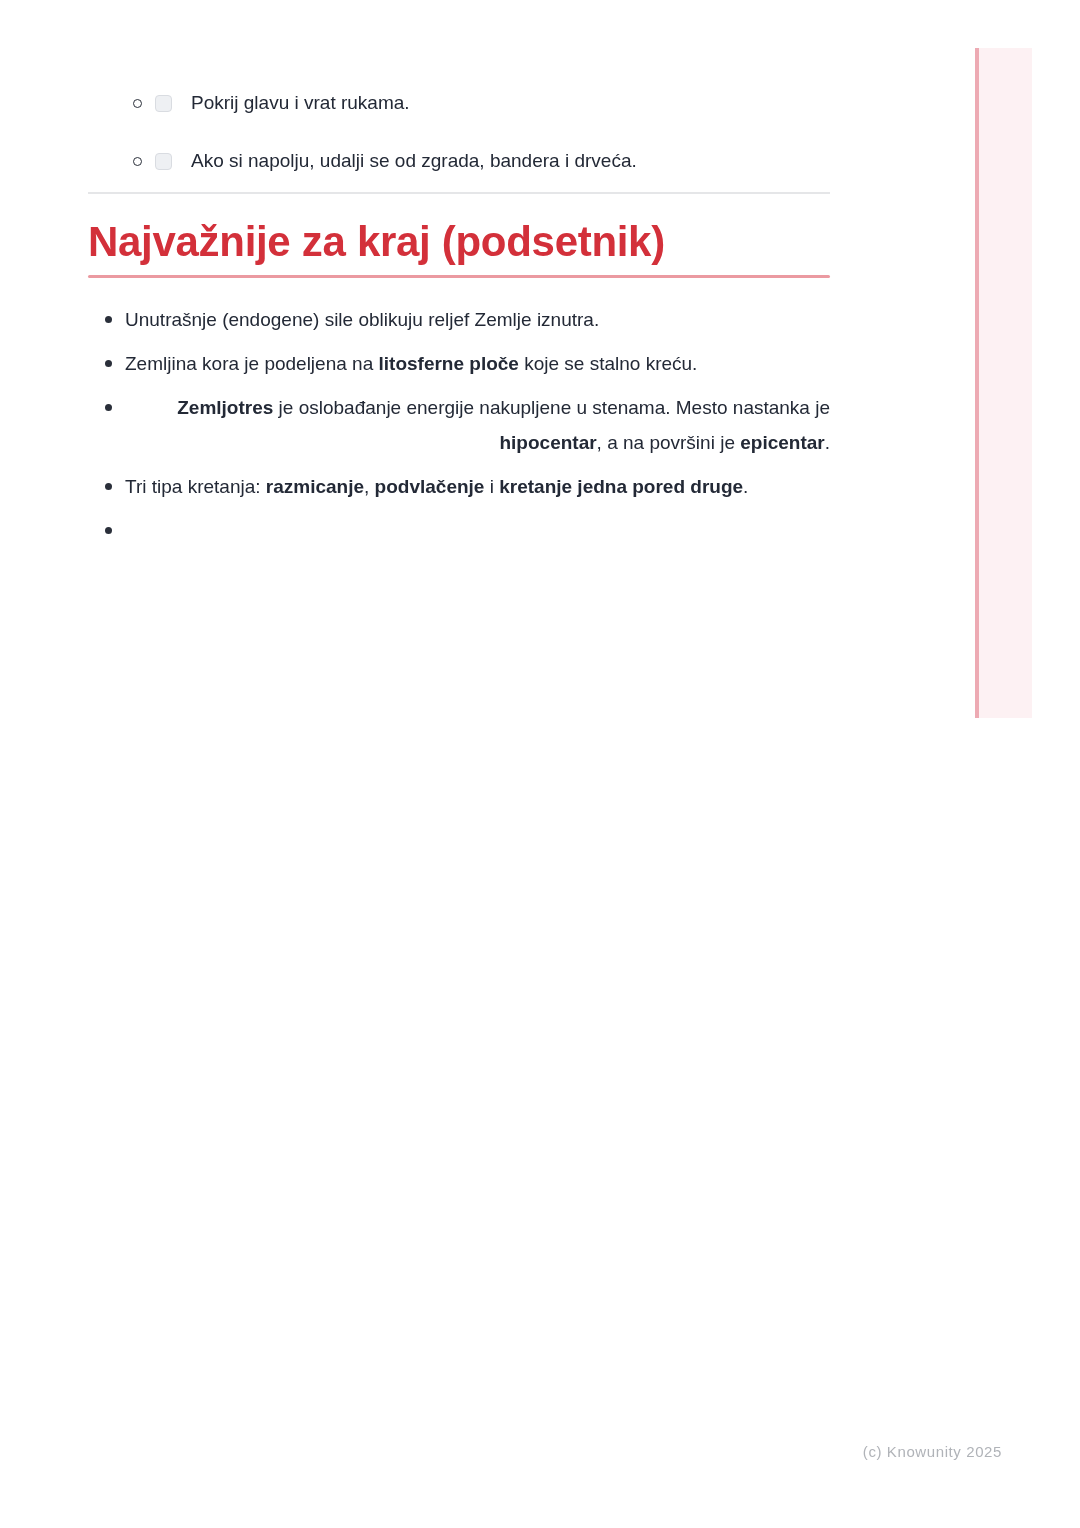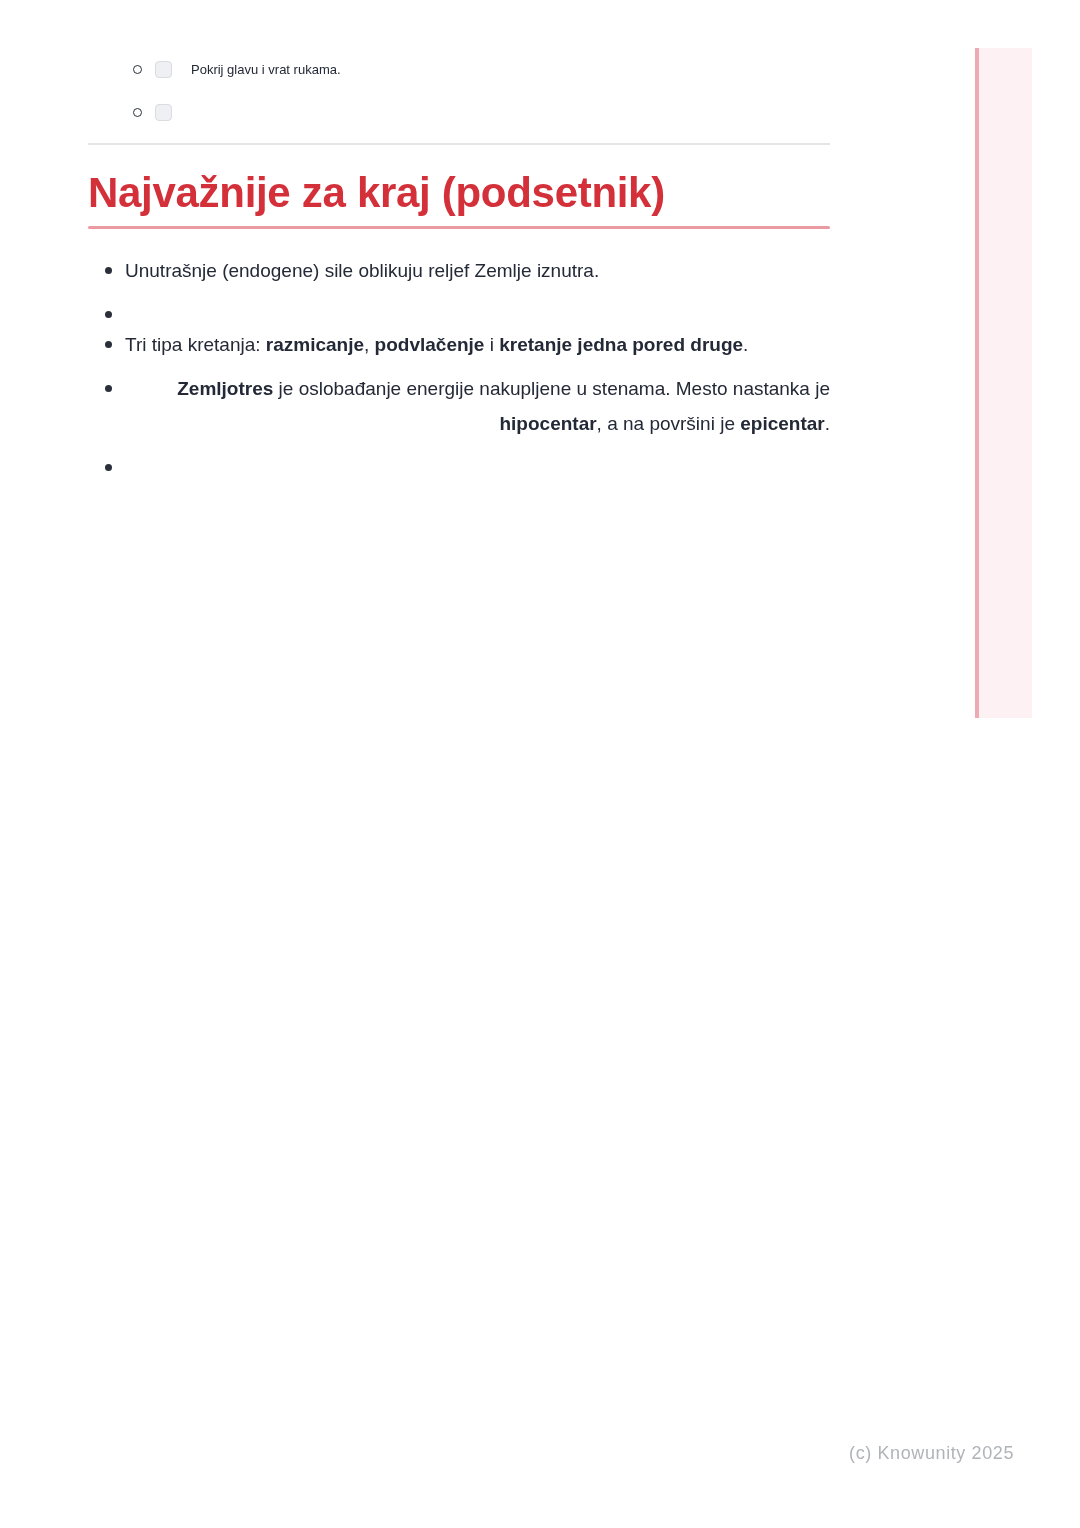--- a/index.html
+++ b/index.html
@@ -34,21 +34,22 @@
   .checklist {
     list-style: none;
     padding-top: 57px;
   }
   .checklist-item {
     display: flex;
     align-items: center;
     padding-left: 45px;
     height: 24px;
     margin-bottom: 19px;
-    font-size: 13px;
+    font-size: 19px;
+    margin-top: 34px;
   }
   .circle-marker {
     width: 9px;
     height: 9px;
     border: 1.6px solid #2a2f3a;
     border-radius: 50%;
     flex: 0 0 auto;
   }
   .checkbox {
     width: 17px;
@@ -117,63 +118,65 @@
     width: 57px;
     height: 670px;
     background: var(--strip-fill);
     border-left: 4px solid var(--strip-border);
   }
 
   
   .footer-note {
     position: absolute;
     top: 1443px;
-    right: 66px;
-    font-size: 18px;
+    right: 78px;
+    font-size: 15px;
     letter-spacing: 0.6px;
     color: var(--muted);
   }
 </style>
 </head>
 <body>
 
 <div class="content">
 
   <ul class="checklist">
     <li class="checklist-item">
       <span class="circle-marker"></span>
       <span class="checkbox"></span>
       <span class="checklist-label">Pokrij glavu i vrat rukama.</span>
     </li>
     <li class="checklist-item">
       <span class="circle-marker"></span>
       <span class="checkbox"></span>
+      <span class="checklist-label">Ako si napolju, udalji se od zgrada, bandera i drveća.</span>
     </li>
   </ul>
 
   <hr class="divider">
 
   <h1 class="section-heading">Najvažnije za kraj (podsetnik)</h1>
   <div class="heading-underline"></div>
 
   <ul class="summary-list">
     <li class="summary-item">
       <span class="dot-marker"></span>
       <span class="summary-text"><span>Unutrašnje (endogene) sile oblikuju reljef Zemlje iznutra.</span></span>
     </li>
     <li class="summary-item">
       <span class="dot-marker"></span>
+      <span class="summary-text"><span>Zemljina kora je podeljena na </span><span class="b">litosferne ploče</span><span> koje se stalno kreću.</span></span>
+    </li>
+    <li class="summary-item">
+      <span class="dot-marker"></span>
+      <span class="summary-text"><span class="b">Zemljotres</span><span> je oslobađanje energije nakupljene u stenama. Mesto nastanka je </span><span class="b">hipocentar</span><span>, a na površini je </span><span class="b">epicentar</span><span>.</span></span>
     </li>
     <li class="summary-item">
       <span class="dot-marker"></span>
       <span class="summary-text"><span>Tri tipa kretanja: </span><span class="b">razmicanje</span><span>, </span><span class="b">podvlačenje</span><span> i </span><span class="b">kretanje jedna pored druge</span><span>.</span></span>
-    </li>
-    <li class="summary-item">
-      <span class="dot-marker"></span>
-      <span class="summary-text"><span class="b">Zemljotres</span><span> je oslobađanje energije nakupljene u stenama. Mesto nastanka je </span><span class="b">hipocentar</span><span>, a na površini je </span><span class="b">epicentar</span><span>.</span></span>
     </li>
     <li class="summary-item">
       <span class="dot-marker"></span>
     </li>
   </ul>
 
 </div>
 
 <div class="side-strip"></div>
 

